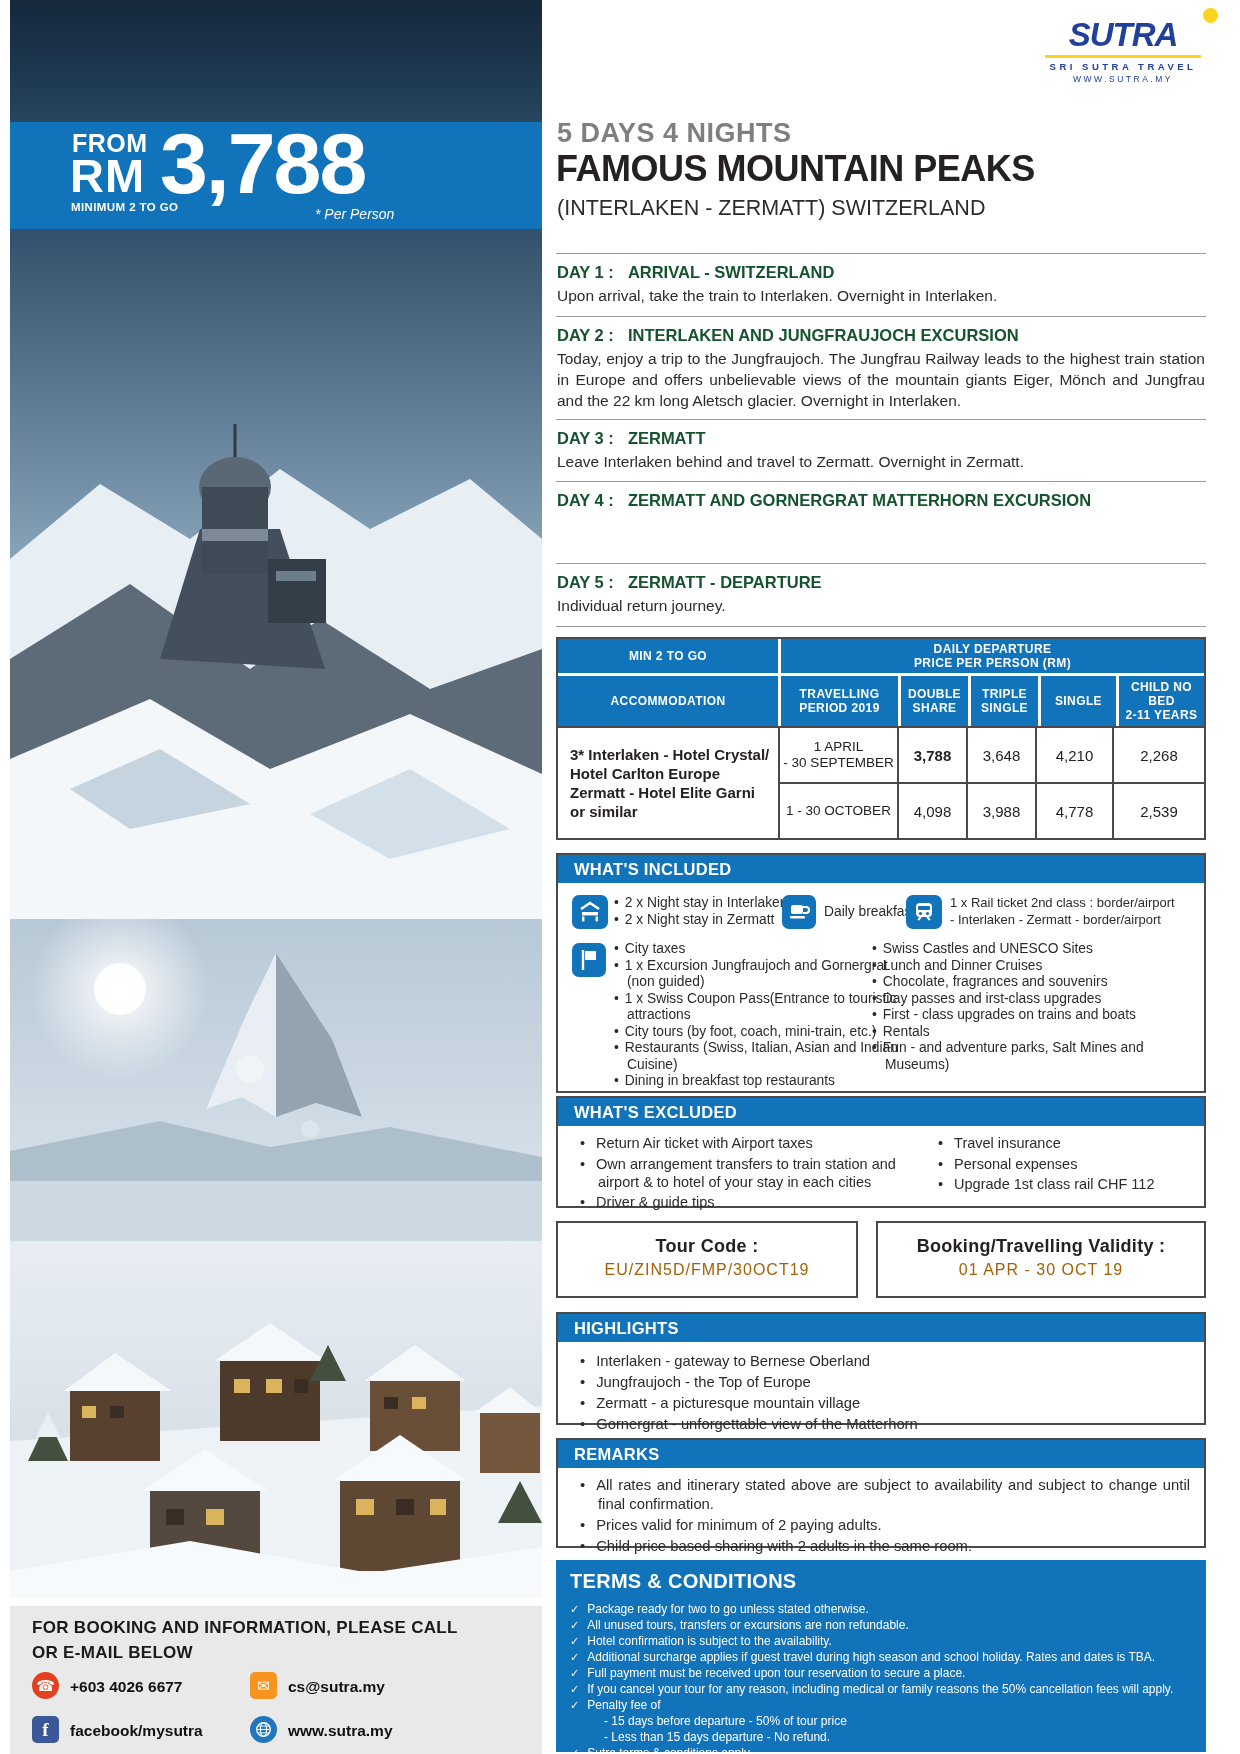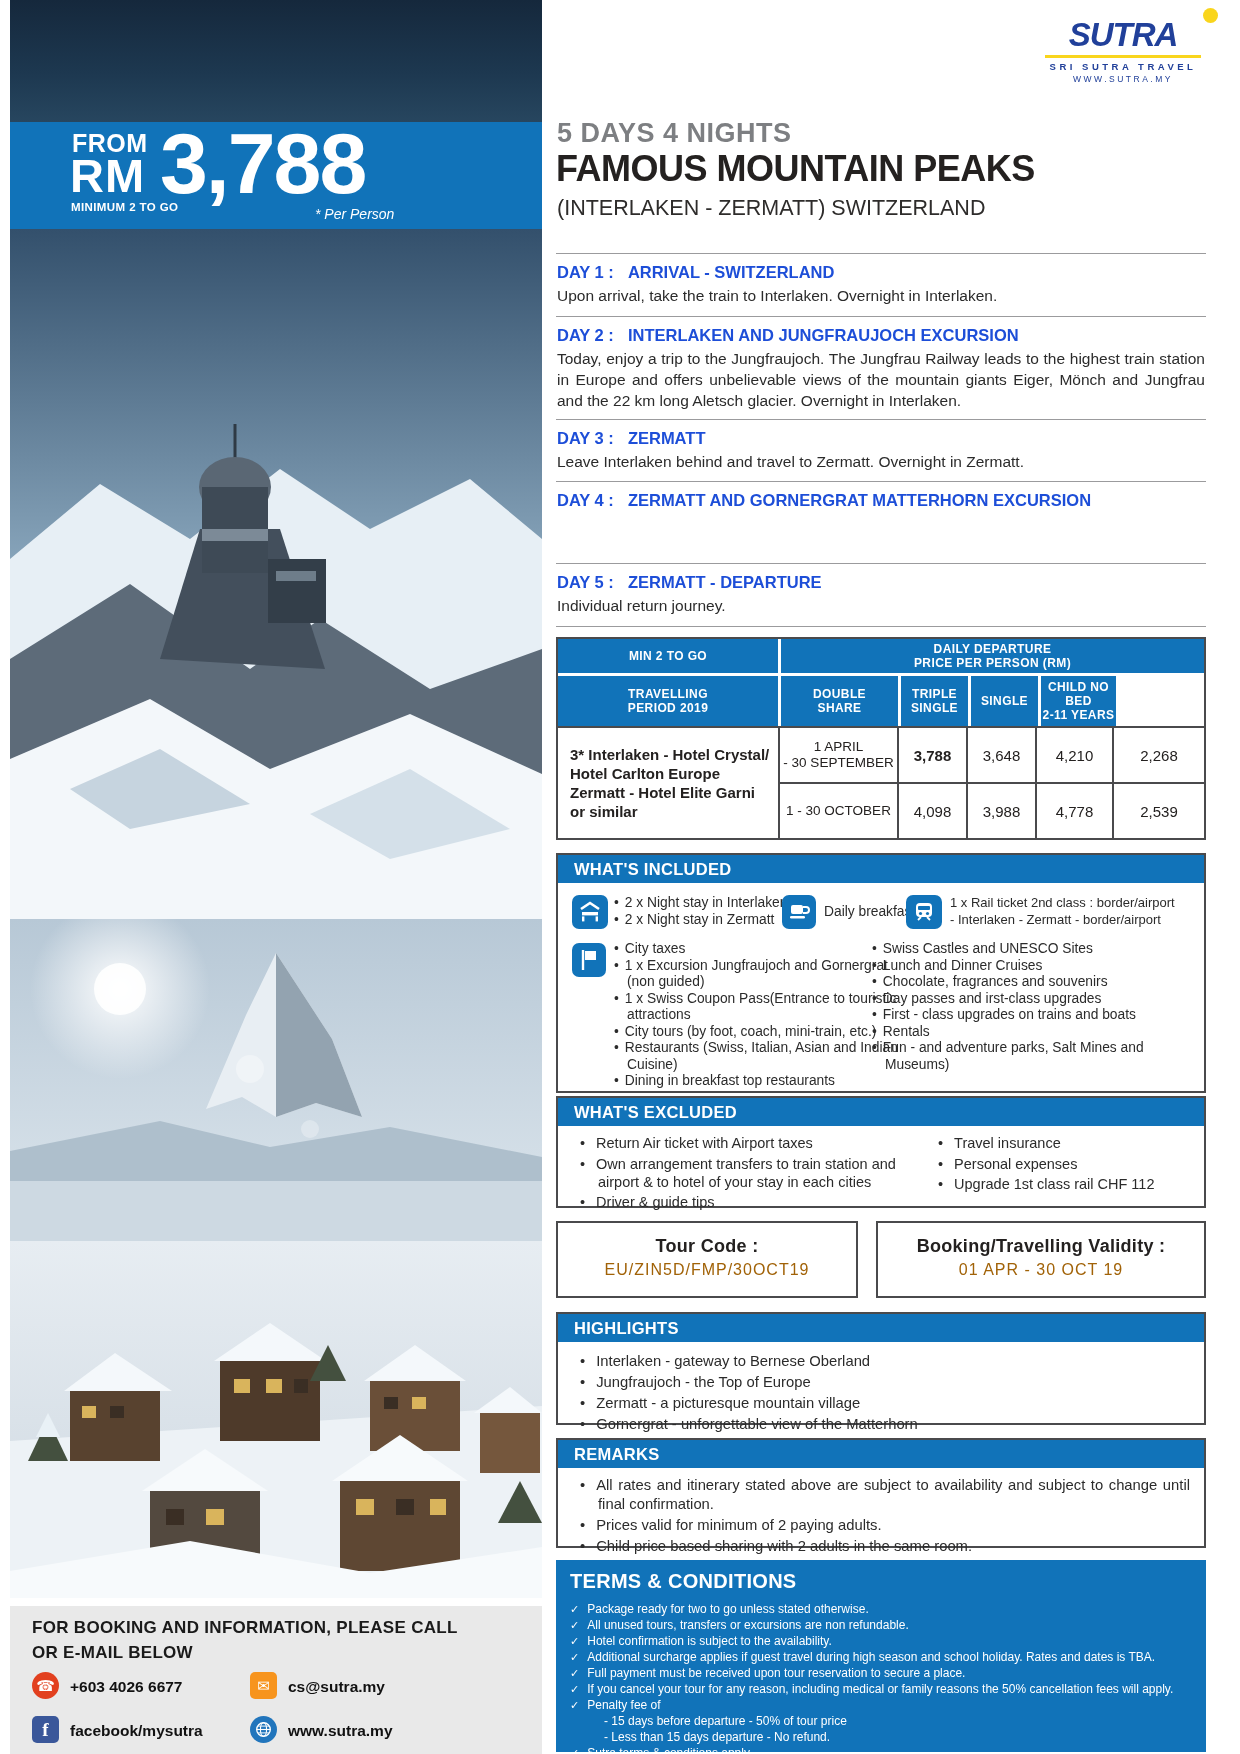--- a/index.html
+++ b/index.html
@@ -25,21 +25,21 @@
   .cb-row-icon { position:absolute; width:27px; height:27px; border-radius:50%; display:flex; align-items:center; justify-content:center; color:#fff; font-size:15px; }
   .cb-sq { border-radius:5px; }
   .cb-val { position:absolute; font-size:15.5px; font-weight:700; color:#111; }
   .fb-f { font-family:"Liberation Serif",serif; font-weight:700; font-size:19px; }
 
   
   .rule { left:556px; width:650px; height:1px; background:#9b9b9d; }
   .h-duration { left:557px; top:118px; font-size:27px; font-weight:700; color:#7d7f82; letter-spacing:.5px; }
   .h-title { left:556px; top:148px; font-size:36px; font-weight:800; color:#242120; letter-spacing:-.5px; }
   .h-sub { left:557px; top:196px; font-size:21.5px; color:#2e2c2b; }
-  .day-head { left:557px; font-size:16.5px; font-weight:700; color:#1d4ed8; }
+  .day-head { left:557px; font-size:16.5px; font-weight:700; color:#14532d; }
   .day-head .d-label { margin-right:14px; }
   .day-body { left:557px; width:648px; font-size:15.5px; line-height:21px; color:#2b2b2b; text-align:justify; }
 
   
   .price-table { left:556px; top:637px; width:650px; border:2px solid #4a4a4c; background:#fff; }
   .pt-h1 { display:grid; grid-template-columns:220px 1fr; gap:3px; height:34px; }
   .pt-h2 { display:grid; grid-template-columns:220px 117px 67px 67px 75px 1fr; gap:3px; height:50px; margin-top:3px; }
   .pt-hcell { background:#1173b9; color:#fff; display:flex; align-items:center; justify-content:center; text-align:center;
     font-size:12px; font-weight:700; letter-spacing:.4px; line-height:14px; }
   .pt-body { display:grid; grid-template-columns:220px 117px 67px 67px 75px 1fr; grid-template-rows:54px 54px; gap:2px; background:#4a4a4c; border-top:2px solid #4a4a4c; }
@@ -261,20 +261,21 @@
   <div class="abs day-body" style="top:595px;">Individual return journey.</div>
   <div class="abs rule" style="top:626px;"></div>
 
   <div class="abs price-table">
     <div class="pt-h1">
       <div class="pt-hcell">MIN 2 TO GO</div>
       <div class="pt-hcell pre">DAILY DEPARTURE
 PRICE PER PERSON (RM)</div>
     </div>
     <div class="pt-h2">
+      <div class="pt-hcell">ACCOMMODATION</div>
       <div class="pt-hcell pre">TRAVELLING
 PERIOD 2019</div>
       <div class="pt-hcell pre">DOUBLE
 SHARE</div>
       <div class="pt-hcell pre">TRIPLE
 SINGLE</div>
       <div class="pt-hcell">SINGLE</div>
       <div class="pt-hcell pre">CHILD NO
 BED
 2-11 YEARS</div>

